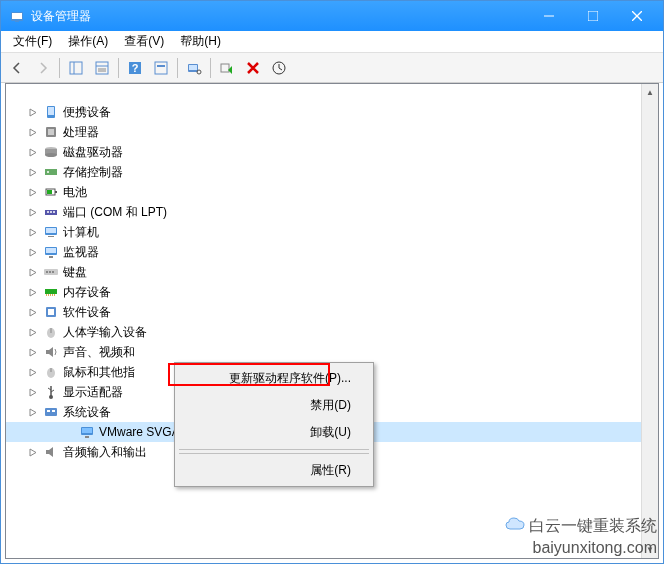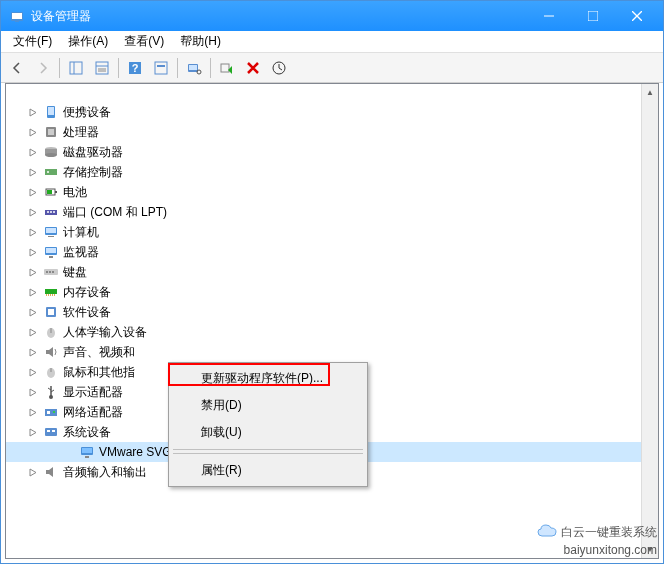--- a/index.html
+++ b/index.html
@@ -26,21 +26,21 @@
     .tree-item.selected { background: #cce8ff; }
     .expand { width: 13px; height: 13px; display: inline-flex; align-items: center; justify-content: center; margin-right: 2px; color: #666; font-size: 10px; }
     .node-icon { width: 16px; height: 16px; margin: 0 4px 0 2px; display: inline-flex; align-items: center; justify-content: center; }
     .node-label { font-size: 12px; }
     
     .context-menu { position: absolute; background: #f0f0f0; border: 1px solid #a0a0a0; box-shadow: 2px 2px 4px rgba(0,0,0,.3); min-width: 200px; padding: 2px; z-index: 100; }
     .ctx-item { padding: 5px 20px 5px 30px; font-size: 12px; cursor: default; }
     .ctx-sep { height: 1px; background: #c0c0c0; margin: 3px 2px; }
     .highlight-box { position: absolute; border: 2px solid #ff0000; pointer-events: none; z-index: 101; }
     
-    .watermark { position: absolute; bottom: 4px; right: 6px; font-size: 12px; color: #555; z-index: 200; text-align: right; line-height: 1.3; }
+    .watermark { position: absolute; bottom: 4px; right: 6px; font-size: 16px; color: #555; z-index: 200; text-align: right; line-height: 1.3; }
     .wm-icon { display:inline-block; vertical-align:middle; margin-right:3px; }
     
     .scrollbar-v { position: absolute; right: 0; top: 0; bottom: 0; width: 17px; background: #f0f0f0; border-left: 1px solid #dcdcdc; }
     .scrollbar-btn { height: 17px; display: flex; align-items: center; justify-content: center; color: #606060; font-size: 8px; }
   </style>
 </head>
 <body>
 
 <div class="titlebar">
   <span class="titlebar-icon">
@@ -371,35 +371,20 @@
         <span class="node-label">显示适配器</span>
       </div>
       <div class="tree-item lvl1">
         <span class="expand">
           <svg width="9" height="9">
             <path d="M2 1 L8 4.5 L2 8 Z" fill="none" stroke="#888"></path>
           </svg>
         </span>
         <span class="node-icon">
           <svg width="16" height="16">
-            <rect x="2" y="5" width="12" height="7" fill="#5a8ed0"></rect>
-            <rect x="4" y="7" width="3" height="3" fill="#fff"></rect>
-            <circle cx="11" cy="8" r="1" fill="#2d2"></circle>
-          </svg>
-        </span>
-        <span class="node-label">网络适配器</span>
-      </div>
-      <div class="tree-item lvl1">
-        <span class="expand">
-          <svg width="9" height="9">
-            <path d="M2 1 L8 4.5 L2 8 Z" fill="none" stroke="#888"></path>
-          </svg>
-        </span>
-        <span class="node-icon">
-          <svg width="16" height="16">
             <rect x="2" y="4" width="12" height="8" fill="#5a8ed0" rx="1"></rect>
             <rect x="4" y="6" width="3" height="2" fill="#fff"></rect>
             <rect x="9" y="6" width="3" height="2" fill="#fff"></rect>
           </svg>
         </span>
         <span class="node-label">系统设备</span>
       </div>
       <div class="tree-item lvl2 selected">
         <span class="expand"></span>
         <span class="node-icon">
@@ -424,21 +409,21 @@
         </span>
         <span class="node-label">音频输入和输出</span>
       </div>
     </div>
   <div class="scrollbar-v">
     <div class="scrollbar-btn">▲</div>
     <div class="scrollbar-btn" style="position:absolute;bottom:0;width:100%;">▼</div>
   </div>
 </div>
 
-<div class="context-menu" style="left:167px; top:361px;" id="ctx-menu">
+<div class="context-menu" style="left:173px; top:361px;text-align:right;" id="ctx-menu">
     <div class="ctx-item">更新驱动程序软件(P)...</div>
     <div class="ctx-item">禁用(D)</div>
     <div class="ctx-item">卸载(U)</div>
     <div class="ctx-sep"></div>
     <div class="ctx-sep"></div>
     <div class="ctx-item">属性(R)</div>
   </div>
 <div class="highlight-box" style="left:167px; top:362px; width:162px; height:23px;"></div>
 
 <div class="watermark">

